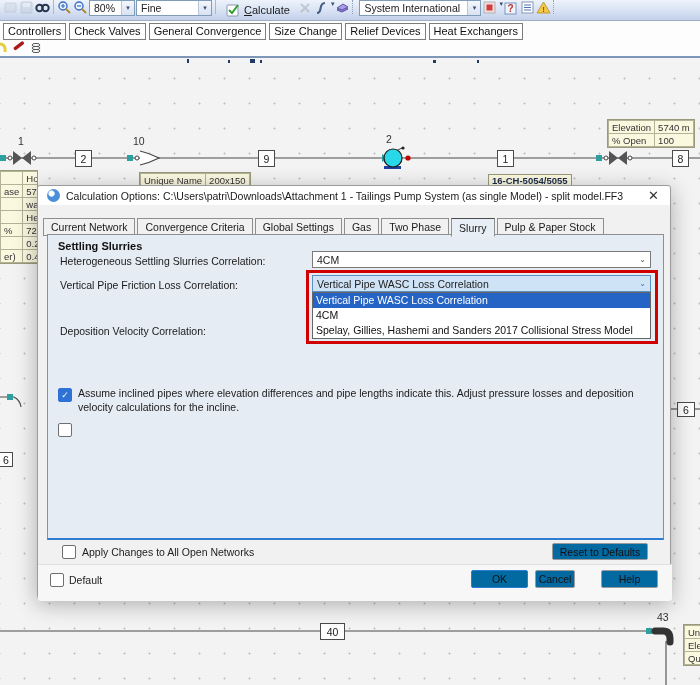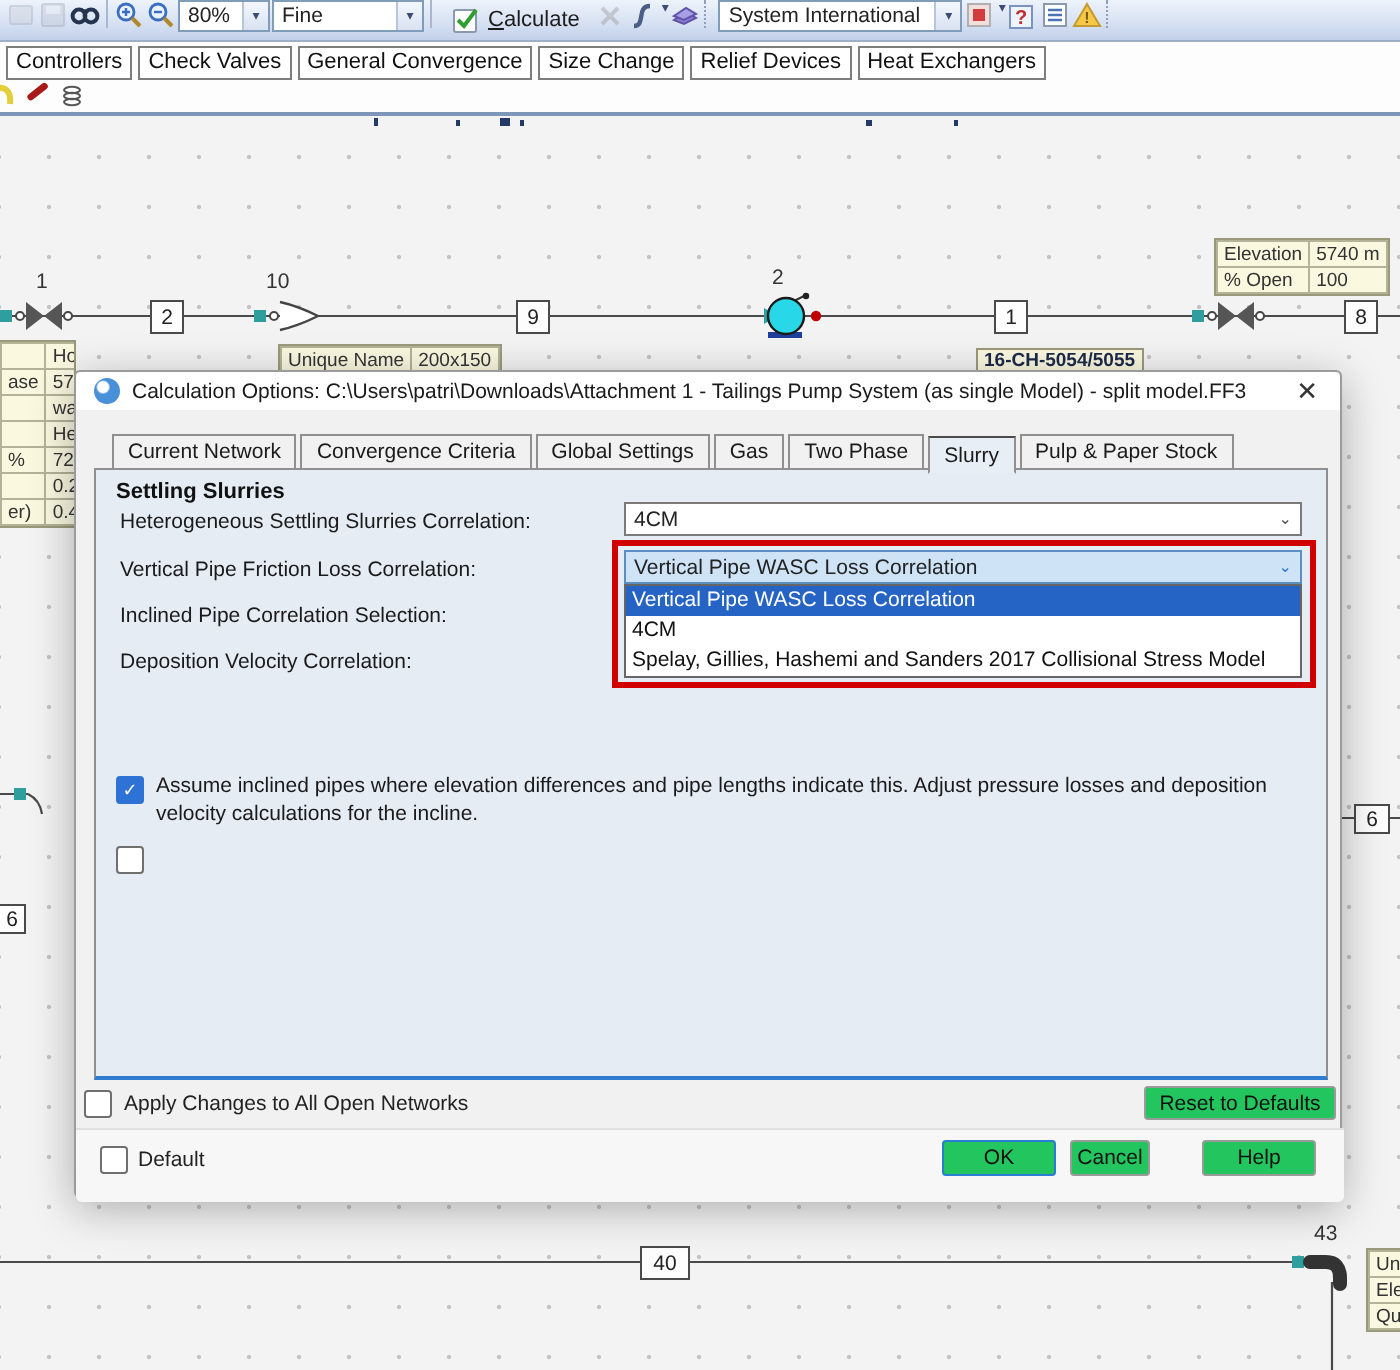--- a/index.html
+++ b/index.html
@@ -47,21 +47,21 @@
 
   
   .dlg{position:absolute;left:37px;top:185px;width:634px;height:414px;background:#f1f1f1;
        border:1px solid #9b9b9b;border-radius:3px;box-shadow:0 5px 22px rgba(0,0,0,.30);box-sizing:border-box}
   .dlg-title{height:19px;display:flex;align-items:center;gap:6px;padding:0 9px;background:#fff;
              border-radius:3px 3px 0 0}
   .dlg-ico{width:13px;height:13px;border-radius:50%;flex:0 0 auto;
            background:radial-gradient(circle at 35% 35%,#fff 22%,#4a90d9 30% 72%,#2a6ab8)}
   .dlg-title .txt{font-size:10.5px;color:#1a1a1a;white-space:nowrap;overflow:hidden}
   .dlg-close{margin-left:auto;font-size:13px;color:#333;padding:0 2px;line-height:1}
-  .dtabs{position:absolute;left:18px;top:30px;display:flex;align-items:flex-start}
+  .dtabs{position:absolute;left:5px;top:30px;display:flex;align-items:center}
   .dtab{border:1px solid #8f8f8f;background:#f1f1f1;font-size:10.5px;color:#1a1a1a;
         padding:2px 7px;margin-right:2px;position:relative;top:1px;white-space:nowrap}
   .dtab.active{background:#e8eef5;border-bottom-color:#e8eef5;border-top-color:#4c4c4c;
                top:2px;padding-top:3px;z-index:3}
   .panel{position:absolute;left:9px;top:48px;width:615px;height:303px;background:#e6ecf4;
          border:1px solid #8f8f8f;border-bottom:2px solid #2e7dd1;box-sizing:content-box}
   .sect{position:absolute;left:10px;top:5px;font-size:11px;font-weight:bold;color:#111}
   .flabel{position:absolute;left:12px;font-size:10.5px;color:#1a1a1a;white-space:nowrap}
   .fcombo{position:absolute;left:264px;width:339px;height:17px;background:#fff;border:1px solid #7a7a7a;
           display:flex;align-items:center;font-size:10.5px;padding-left:4px;box-sizing:border-box;white-space:nowrap}
@@ -71,22 +71,22 @@
   .ddlist{position:absolute;left:264px;top:57px;width:339px;background:#fff;border:1px solid #666;
           box-sizing:border-box;z-index:4}
   .dditem{height:15px;line-height:15px;font-size:10.5px;padding-left:3px;white-space:nowrap;overflow:hidden;color:#111}
   .dditem.sel{background:#2563c4;color:#fff}
   .redbox{position:absolute;left:258px;top:35px;width:352px;height:74px;border:3px solid #d10000;
           box-sizing:border-box;z-index:5;pointer-events:none}
   .cbrow{position:absolute;left:10px;width:597px;display:flex;gap:6px;font-size:10.5px;color:#1a1a1a;line-height:1.3}
   .cb{width:12px;height:12px;border:1px solid #6f6f6f;border-radius:2px;background:#fff;flex:0 0 auto;
       margin-top:1px;text-align:center;font-size:9px;line-height:12px}
   .cb.on{background:#2f72d6;border-color:#2f72d6;color:#fff}
-  .strip{position:absolute;left:0;top:353px;width:634px;height:25px;display:flex;align-items:center;padding:0 4px;box-sizing:border-box}
-  .btn{border:1px solid #9a9a9a;background:#22c55e;border-radius:2px;font-size:10.5px;color:#111;
+  .strip{position:absolute;left:0;top:353px;width:634px;height:25px;display:flex;align-items:center;padding:0 24px;box-sizing:border-box}
+  .btn{border:1px solid #9a9a9a;background:#0369a1;border-radius:2px;font-size:10.5px;color:#111;
        height:18px;display:flex;align-items:center;justify-content:center;box-sizing:border-box}
   .resetbtn{margin-left:auto;width:96px;height:17px}
   .footer{position:absolute;left:0;top:378px;width:634px;height:36px;background:#f7f7f7;
           border-top:1px solid #e0e0e0;border-radius:0 0 3px 3px}
   .okbtn{position:absolute;left:433px;top:5px;width:57px;border:1px solid #2b7cd3}
   .cancelbtn{position:absolute;left:497px;top:5px;width:40px}
   .helpbtn{position:absolute;left:563px;top:5px;width:57px}
   .defrow{position:absolute;left:12px;top:7px;display:flex;gap:5px;align-items:center;font-size:10.5px}
 </style>
 </head>
@@ -390,21 +390,20 @@
     </div>
 
     <div class="ddlist">
       <div class="dditem sel">Vertical Pipe WASC Loss Correlation</div>
       <div class="dditem">4CM</div>
       <div class="dditem">Spelay, Gillies, Hashemi and Sanders 2017 Collisional Stress Model</div>
     </div>
 
     <div class="redbox"></div>
 
-    <div class="flabel" style="top:67px">Inclined Pipe Correlation Selection:</div>
     <div class="flabel" style="top:90px">Deposition Velocity Correlation:</div>
 
     <div class="cbrow" style="top:152px">
       <span class="cb on">✓</span>
       <span>Assume inclined pipes where elevation differences and pipe lengths indicate this. Adjust pressure losses and deposition velocity calculations for the incline.</span>
     </div>
     <div class="cbrow" style="top:187px">
       <span class="cb"></span>
     </div>
   </div>

